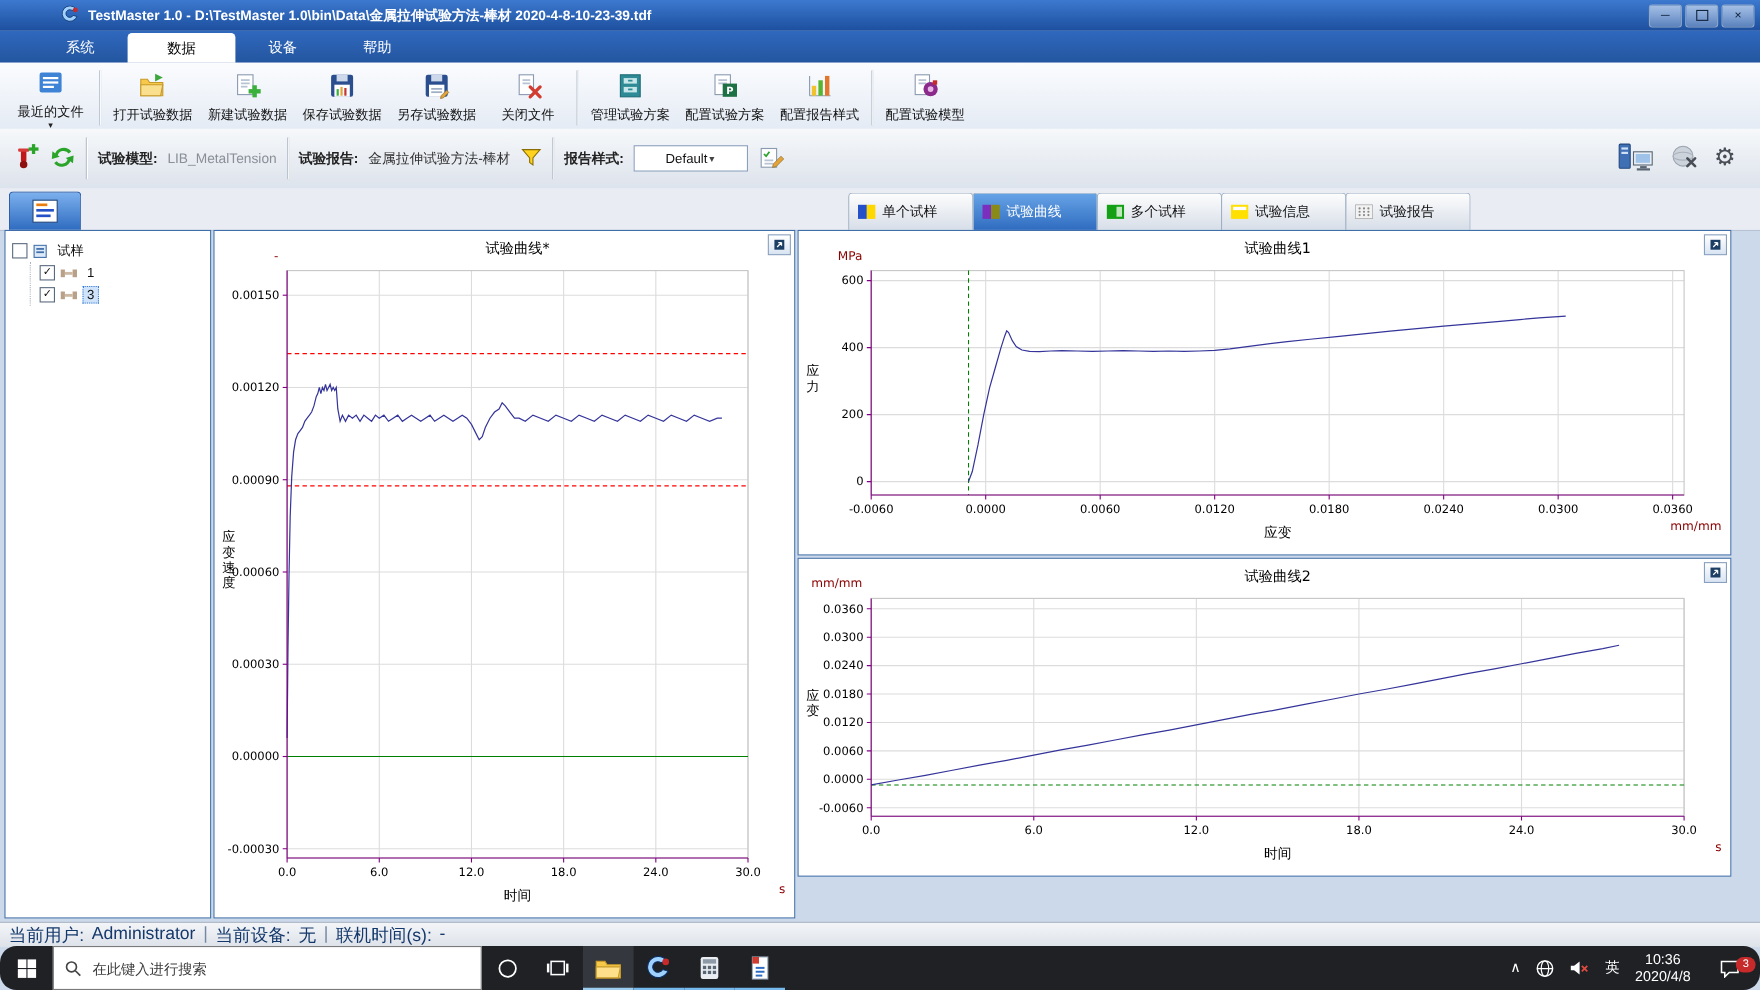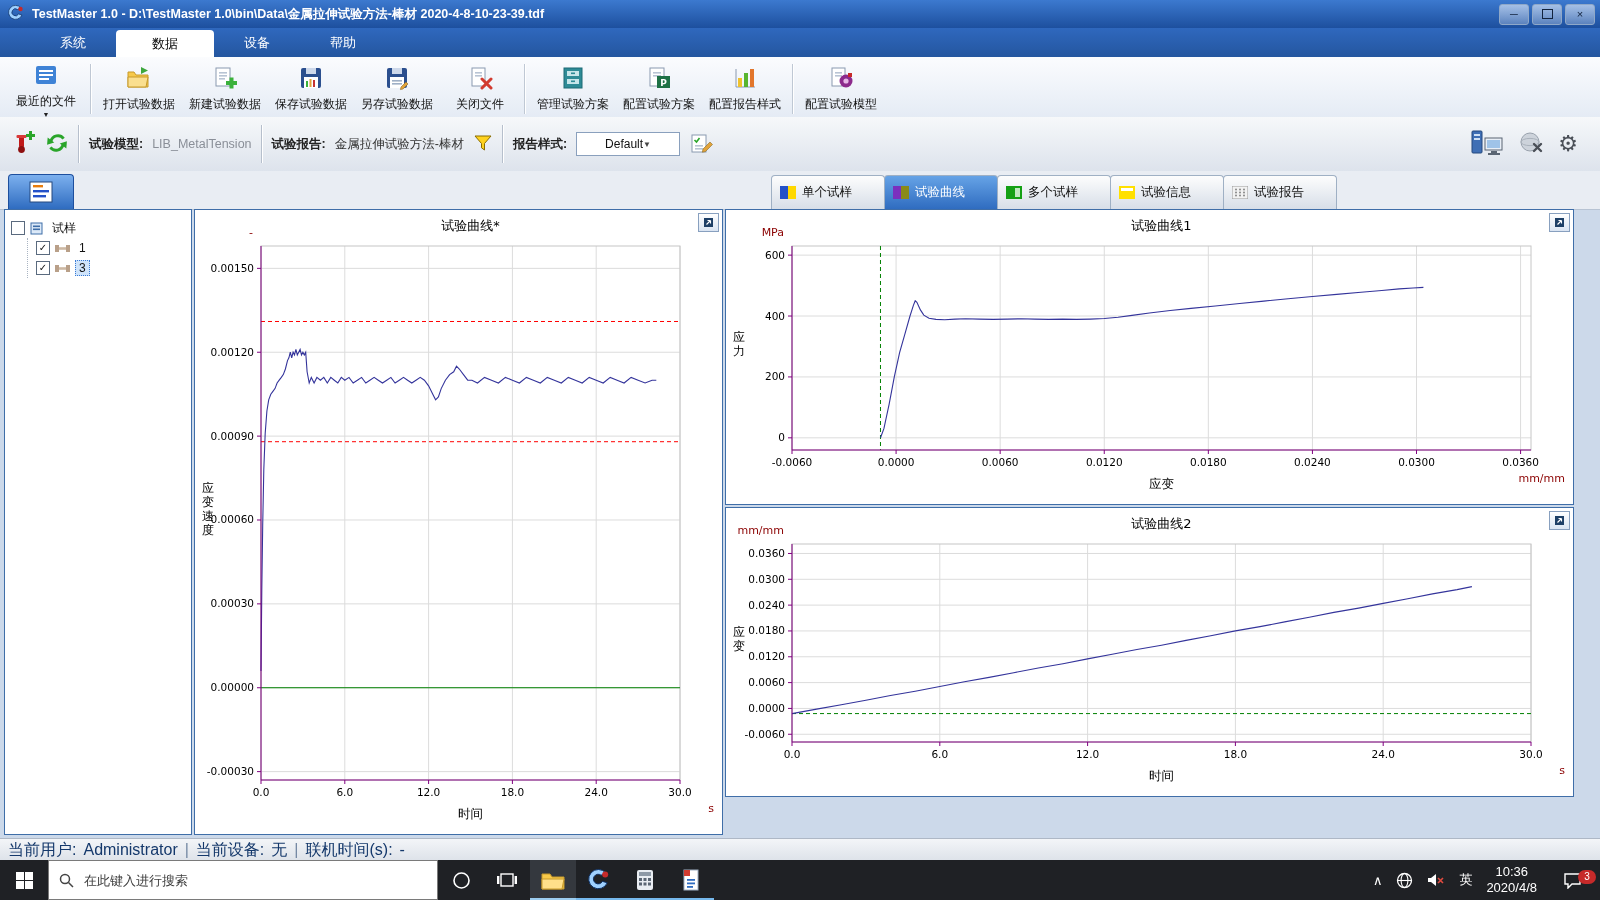--- a/index.html
+++ b/index.html
@@ -1,20 +1,20 @@
 <!DOCTYPE html>
 <html><head>
 <meta charset="utf-8">
 <style>
   html,body{margin:0;padding:0;}
   body{width:1600px;height:900px;position:relative;overflow:hidden;
        font-family:"Liberation Sans","DejaVu Sans",sans-serif;background:#ccd9ea;font-size:12px;}
   
   .titlebar{position:absolute;top:0;left:0;right:0;height:28px;
-    background:linear-gradient(#3c79cf,#1d4f9e);display:flex;align-items:center;color:#fff;}
+    background:linear-gradient(#3c79cf,#1d4f9e);display:flex;align-items:center;color:#fff;padding-left:48px;}
   .titlebar .logo{margin-left:8px;}
   .title-text{margin-left:8px;font-weight:bold;font-size:12.5px;white-space:nowrap;}
   .winbtns{margin-left:auto;display:flex;gap:3px;margin-right:5px;}
   .winbtn{width:28px;height:19px;border:1px solid #8fa8c8;border-radius:3px;
     background:linear-gradient(rgba(255,255,255,.55),rgba(200,215,235,.35));
     color:#12233d;display:flex;align-items:center;justify-content:center;font-size:11px;cursor:default;}
   .maxglyph{width:9px;height:8px;border:1.5px solid #12233d;display:inline-block;}
   
   .menubar{position:absolute;top:28px;left:0;right:0;height:29px;
     background:linear-gradient(#2f68be,#24569f);display:flex;align-items:stretch;padding-left:30px;}
@@ -69,21 +69,21 @@
     align-items:center;justify-content:center;font-size:10px;line-height:10px;color:#111;}
   .node-label{padding:1px 4px;}
   .node-label.selected{background:#cfe4fb;border:1px dotted #3a7bd5;padding:0 3px;}
   
   .statusbar{position:absolute;top:838px;left:0;right:0;height:22px;
     background:linear-gradient(#f3f5f8,#dde2e9);border-top:1px solid #aeb8c6;
     display:flex;align-items:center;gap:7px;padding-left:8px;font-size:16px;color:#14386b;}
   .statusbar .ssep{color:#7388a3;}
   
   .taskbar{position:absolute;top:860px;left:0;right:0;height:40px;background:#1f2125;
-    display:flex;align-items:stretch;color:#fff;}
+    display:flex;align-items:stretch;color:#fff;border-radius:15px;}
   .tb-item{display:flex;align-items:center;justify-content:center;}
   .start{width:48px;}
   .tsearch{width:368px;background:#fff;display:flex;align-items:center;gap:8px;padding:0 10px;
     border:1px solid #7a7a7a;}
   .tsearch input{flex:1;border:none;outline:none;font-size:13px;color:#222;background:transparent;
     font-family:"Liberation Sans",sans-serif;}
   .tsearch input::placeholder{color:#3c3c3c;}
   .tbicon{width:46px;}
   .tbicon.open{box-shadow:inset 0 -2px 0 #76b9ed;}
   .tbicon.activeapp{background:#34383e;box-shadow:inset 0 -2px 0 #9ccdf0;}

